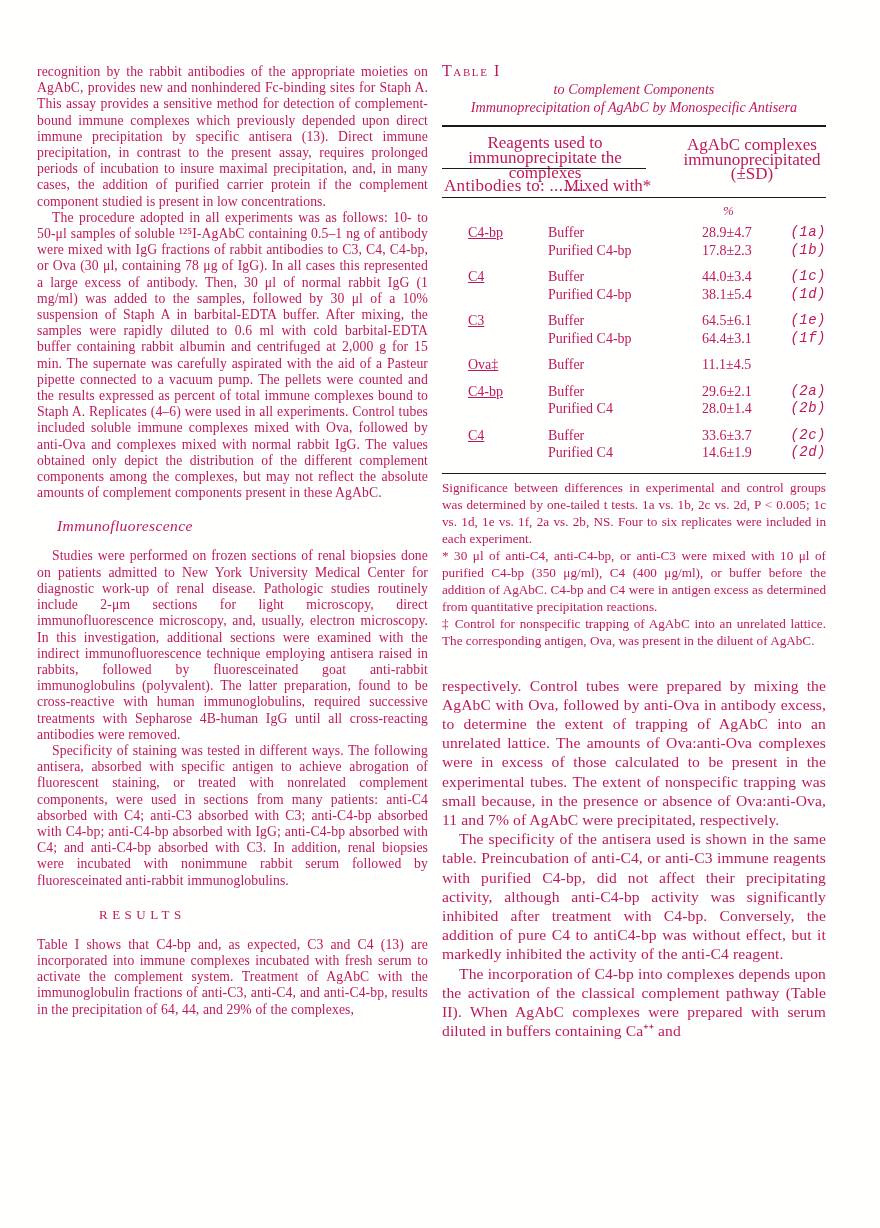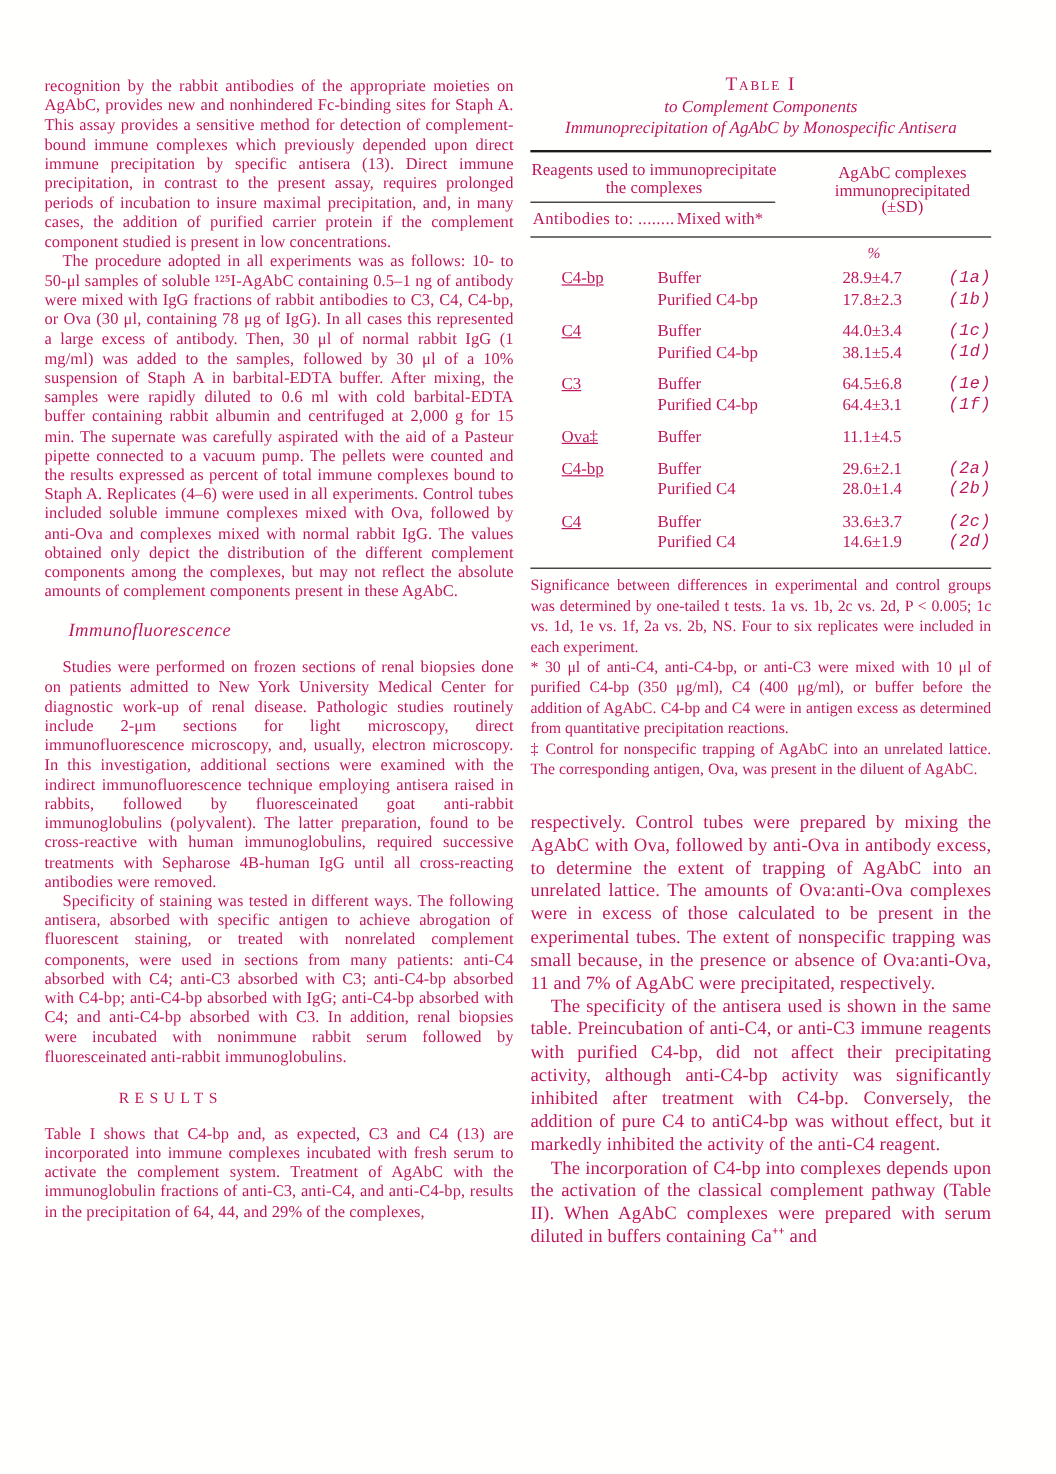--- a/index.html
+++ b/index.html
@@ -15,25 +15,25 @@
   .body-sm{font-size:13.7px;line-height:16.2px;text-align:justify;margin:0;
     text-justify:inter-word;letter-spacing:.1px;}
   .indent{text-indent:15px;}
   .subsection{font-style:italic;font-weight:normal;font-size:15.5px;
     margin:16px 0 13px 20px;letter-spacing:.4px;}
   .results-heading{font-weight:normal;font-size:13px;letter-spacing:4.5px;
     margin:18px 0 14px 62px;}
 
   
   .table-block{width:384px;}
-  .tbl-label{text-align:center;font-variant:small-caps;font-size:16px;
+  .tbl-label{text-align:left;font-variant:small-caps;font-size:16px;
     letter-spacing:1.6px;margin:0 0 1px 0;}
   .tbl-title{text-align:center;font-style:italic;font-size:14.2px;line-height:17.5px;}
   .tbl-head{position:relative;height:70px;margin-top:9px;
-    border-top:2px solid #1c1a18;border-bottom:1.6px solid #1c1a18;font-size:14px;}
+    border-top:2px solid #1c1a18;border-bottom:1.6px solid #1c1a18;font-size:17px;}
   .grp-left{position:absolute;left:0;top:8px;width:206px;text-align:center;line-height:15px;}
   .rule-partial{position:absolute;left:0;top:41px;width:204px;border-top:1.5px solid #1c1a18;height:0;}
   .grp-right{position:absolute;left:236px;top:11px;width:148px;text-align:center;line-height:14.5px;}
   .h2-c1{position:absolute;left:2px;top:49px;letter-spacing:.3px;}
   .h2-c2{position:absolute;left:122px;top:49px;}
   .unit-row{height:26px;line-height:26px;font-style:italic;font-size:13px;padding-left:281px;}
   .t-rows{font-size:14px;}
   .t-row{display:grid;grid-template-columns:106px 146px 79px 53px;line-height:17.5px;}
   .t-row .c1{padding-left:26px;text-decoration:underline;}
   .t-row .c3{padding-left:8px;}
@@ -106,21 +106,21 @@
         </div>
         <div class="t-row">
           <span class="c1"></span>
             <span class="c2">Purified C4-bp</span>
             <span class="c3">38.1±5.4</span>
             <span class="c4">(1d)</span>
         </div>
         <div class="t-row group-start">
           <span class="c1">C3</span>
             <span class="c2">Buffer</span>
-            <span class="c3">64.5±6.8</span>
+            <span class="c3">64.5±6.1</span>
             <span class="c4">(1e)</span>
         </div>
         <div class="t-row">
           <span class="c1"></span>
             <span class="c2">Purified C4-bp</span>
             <span class="c3">64.4±3.1</span>
             <span class="c4">(1f)</span>
         </div>
         <div class="t-row group-start">
           <span class="c1">Ova‡</span>

